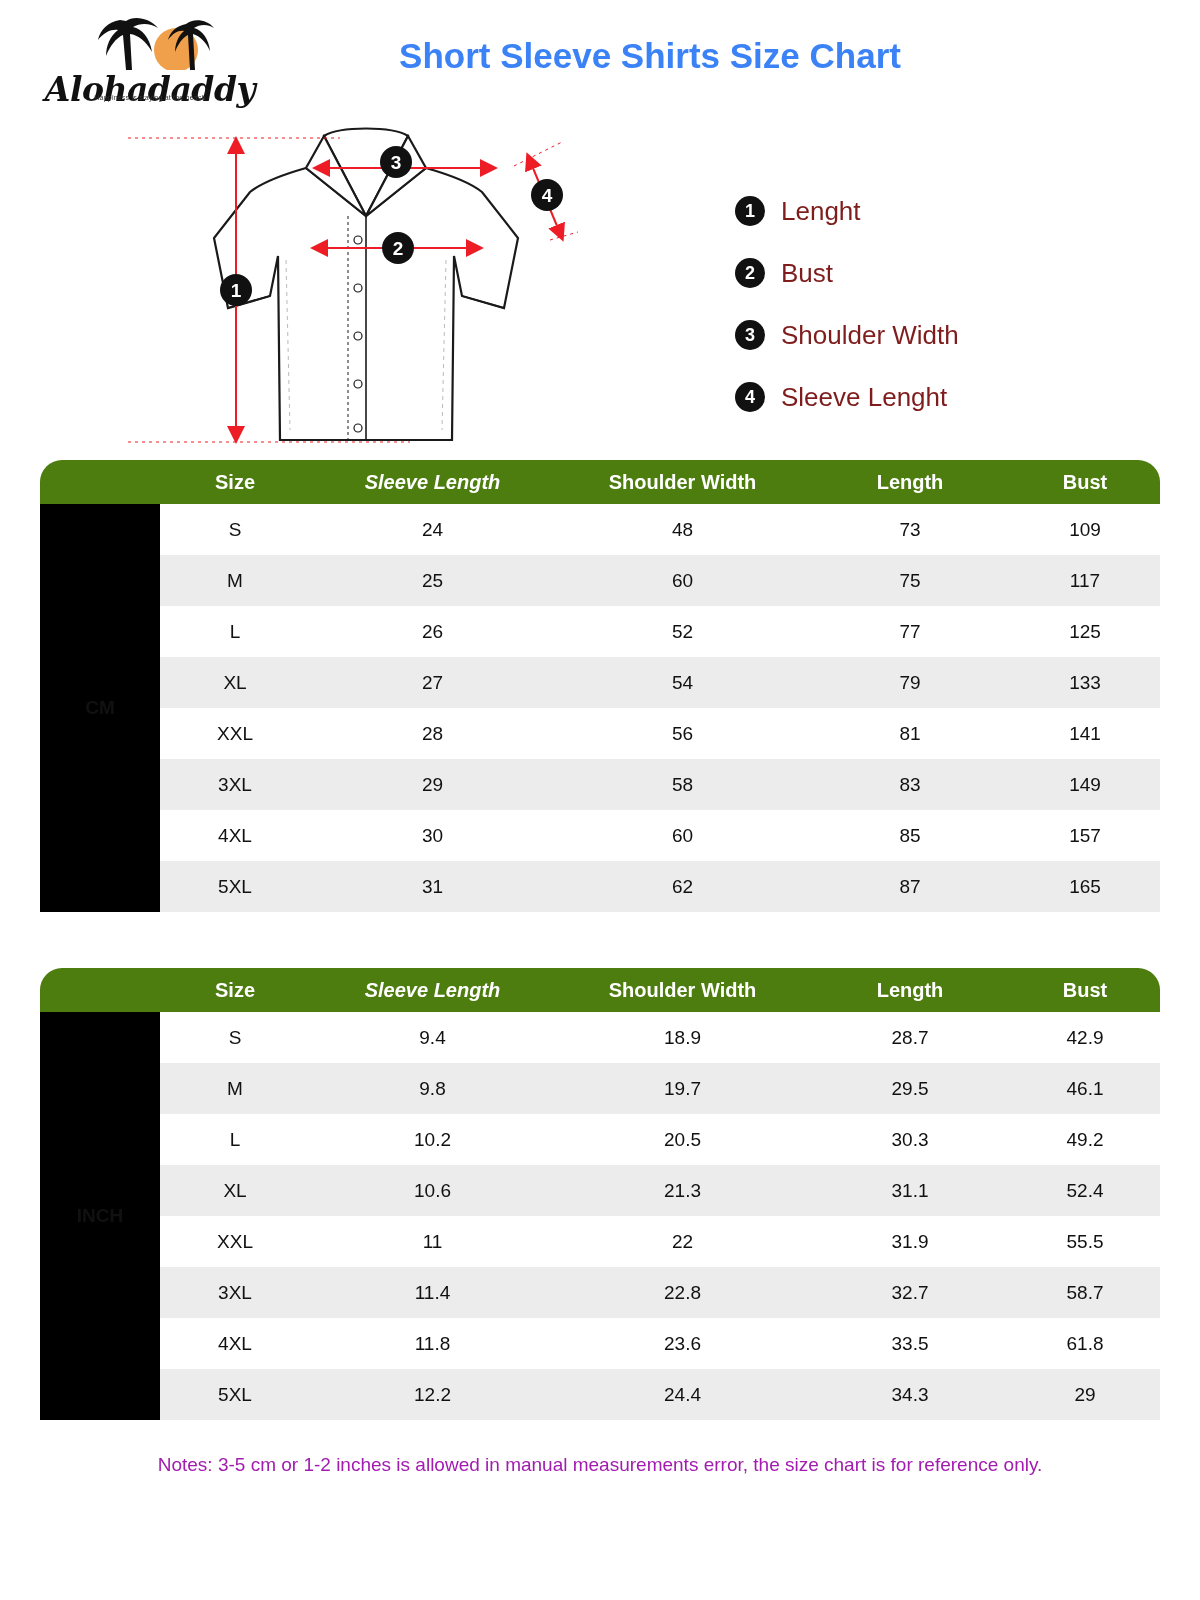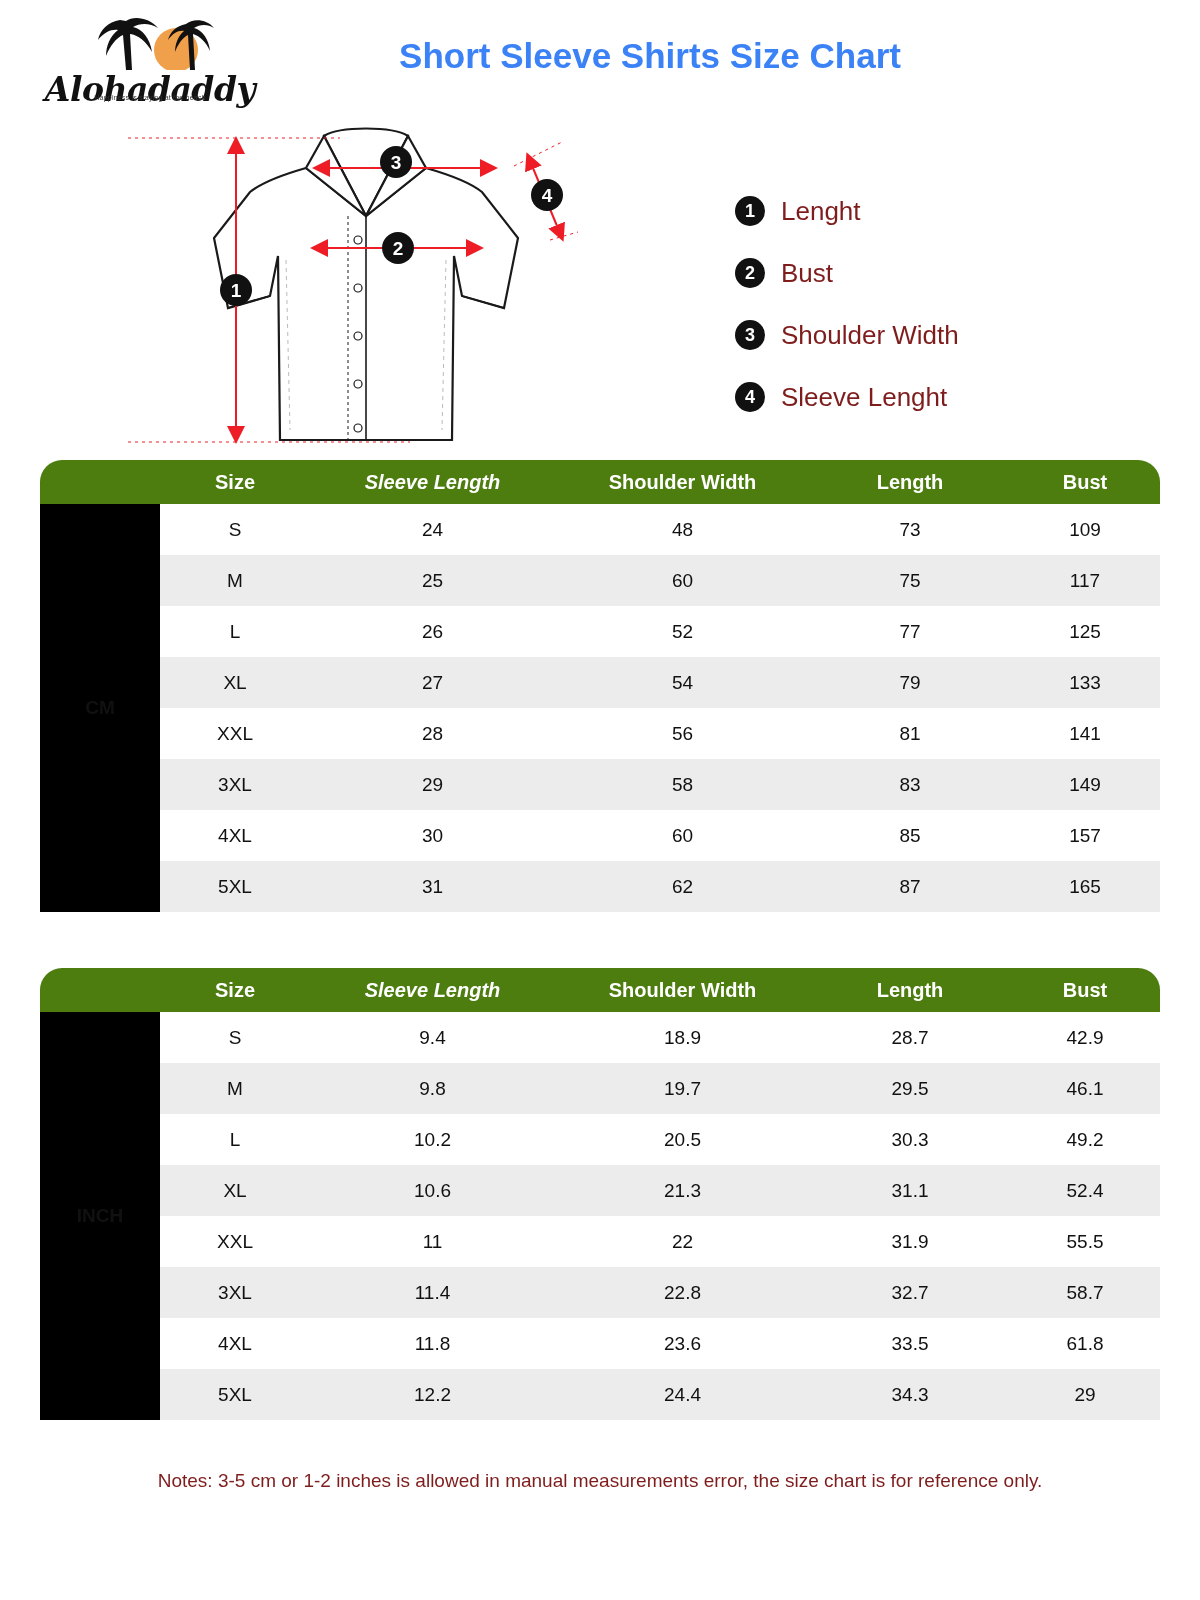--- a/index.html
+++ b/index.html
@@ -162,22 +162,22 @@
   .col-sleeve { width: 245px; font-style: italic; }
   .col-shoulder { width: 255px; }
   .col-length { width: 200px; }
   .col-bust { width: 150px; }
 
   .spacer { height: 56px; }
 
   .notes {
     text-align: center;
     font-size: 19px;
-    color: #7f1d1d;
-    margin-top: 50px;
+    color: #a21caf;
+    margin-top: 34px;
   }
 </style>
 </head>
 <body>
 
 <div class="header">
 
   <div class="brand">
     <svg class="brand-palm" viewBox="0 0 130 56">
       <circle cx="86" cy="36" r="22" fill="#f0a04b"></circle>

